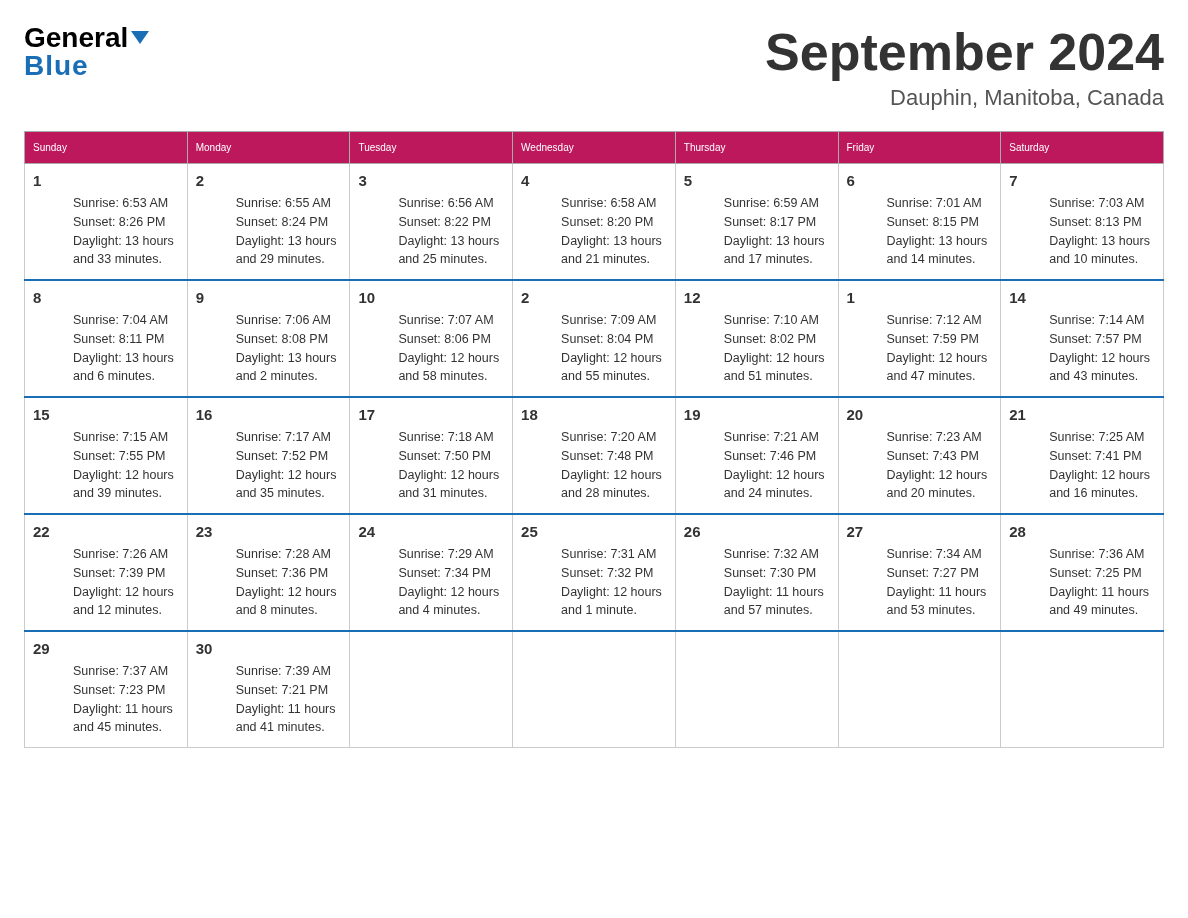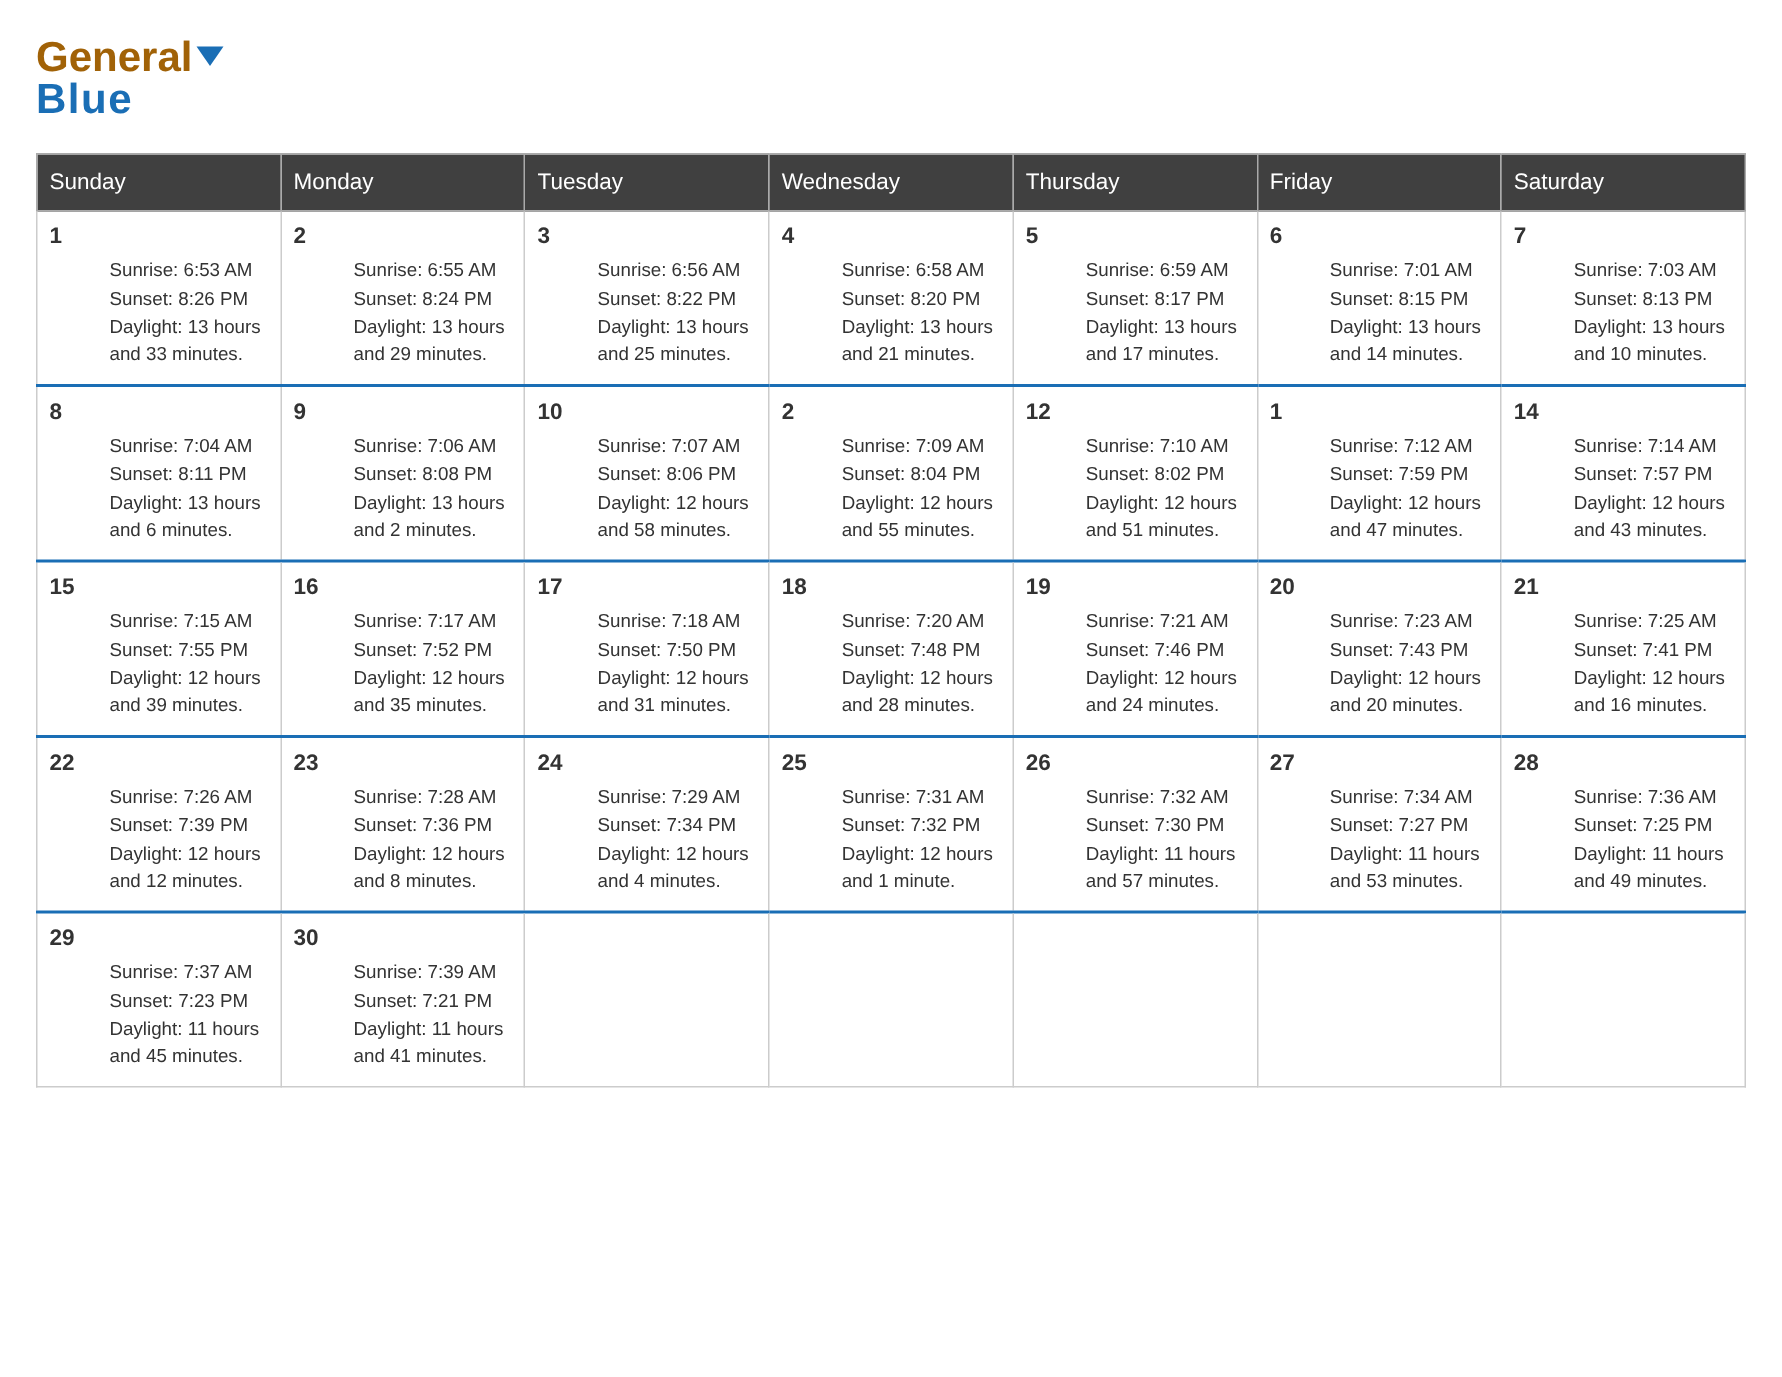--- a/index.html
+++ b/index.html
@@ -18,21 +18,21 @@
       margin-bottom: 20px;
     }
     .logo {
       display: flex;
       flex-direction: column;
       align-items: flex-start;
     }
     .logo-text {
       font-size: 28px;
       font-weight: bold;
-      color: #a16207;
+      color: #000000;
       line-height: 1;
     }
     .logo-text span {
       color: #1a6eb5;
     }
     .logo-blue-line {
       color: #1a6eb5;
       font-size: 28px;
       font-weight: bold;
       margin-top: -2px;
@@ -51,25 +51,25 @@
       font-size: 22px;
       color: #555;
       margin-top: 4px;
     }
     .calendar-table {
       width: 100%;
       border-collapse: collapse;
       border: 1px solid #aaa;
     }
     .calendar-table th {
-      background: #404040;
+      background: #be185d;
       color: #fff;
       padding: 10px 8px;
       text-align: left;
-      font-size: 15px;
+      font-size: 10px;
       font-weight: normal;
       border: 1px solid #aaa;
     }
     .calendar-table td {
       vertical-align: top;
       padding: 8px 8px 10px 8px;
       border: 1px solid #ccc;
       width: calc(100% / 7);
       min-height: 110px;
     }
@@ -95,20 +95,24 @@
   </style>
 </head>
 <body>
 
 <div class="header">
   <div class="logo">
     <div class="logo-text">
       General<span style="display:inline-block;width:0;height:0;border-left:9px solid transparent;border-right:9px solid transparent;border-top:13px solid #1a6eb5;margin-left:3px;vertical-align:middle;position:relative;top:-2px;"></span>
     </div>
     <div class="logo-blue-line">Blue</div>
+  </div>
+  <div class="title-block">
+    <div class="month-title">September 2024</div>
+    <div class="location-title">Dauphin, Manitoba, Canada</div>
   </div>
 </div>
 
 <table class="calendar-table">
   <thead>
     <tr>
       <th>Sunday</th>
       <th>Monday</th>
       <th>Tuesday</th>
       <th>Wednesday</th>

